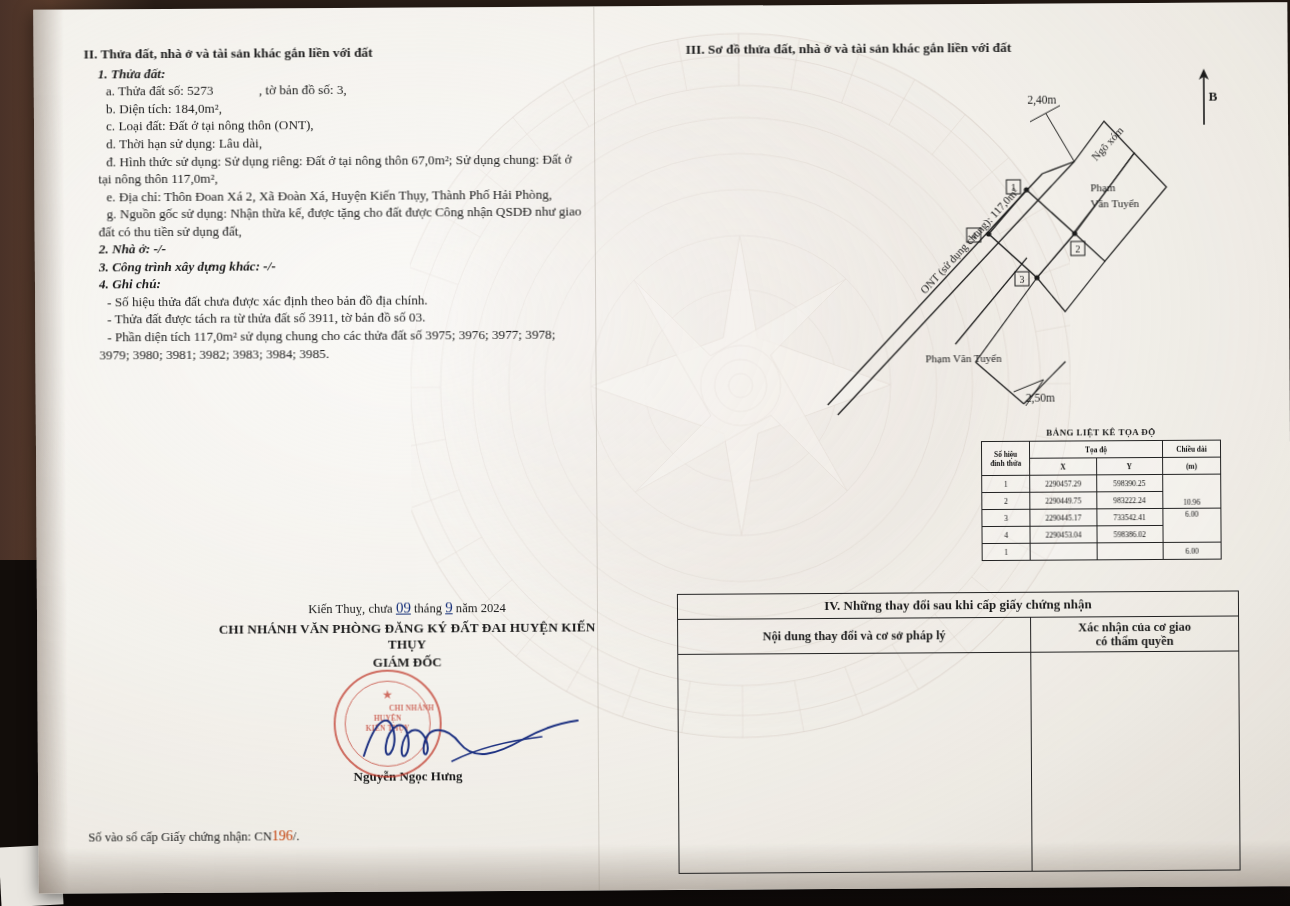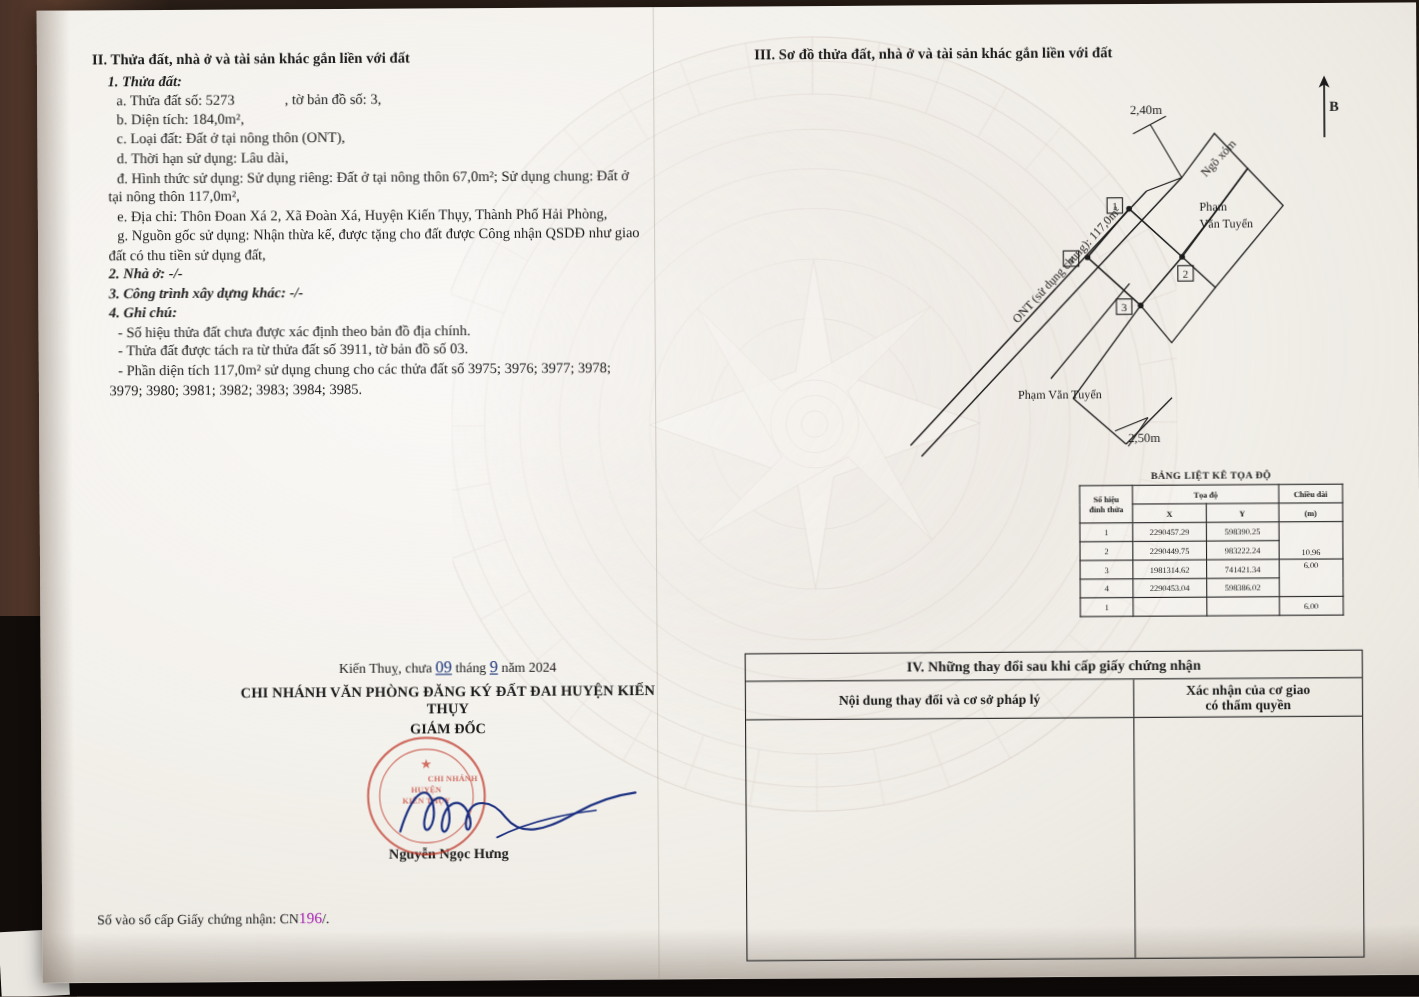--- a/index.html
+++ b/index.html
@@ -156,21 +156,21 @@
   .stamp .t1{top:32px;padding-left:24px;}
   .stamp .t2{top:42px;}
   .stamp .t3{top:52px;}
   .signature{
     position:absolute;left:318px;top:690px;width:230px;height:80px;pointer-events:none;
   }
 
   .serial{
     position:absolute;left:50px;top:820px;font-size:12.6px;color:#1b1b1b;
   }
-  .serial .hw{color:#a21caf;font-size:14px;}
+  .serial .hw{color:#c2410c;font-size:14px;}
 
   .crease{
     position:absolute;top:0;width:1px;height:884px;background:rgba(150,140,128,.35);
   }
 </style>
 </head>
 <body>
 
 <div id="root">
 
@@ -451,22 +451,22 @@
             <td>598390.25</td>
             <td rowspan="2" style="vertical-align:bottom">10.96</td>
           </tr>
           <tr>
             <td>2</td>
             <td>2290449.75</td>
             <td>983222.24</td>
           </tr>
           <tr>
             <td>3</td>
-            <td>1981314.62</td>
-            <td>741421.34</td>
+            <td>2290445.17</td>
+            <td>733542.41</td>
             <td rowspan="2" style="vertical-align:top">6.00</td>
           </tr>
           <tr>
             <td>4</td>
             <td>2290453.04</td>
             <td>598386.02</td>
           </tr>
           <tr>
             <td>1</td>
             <td></td>

